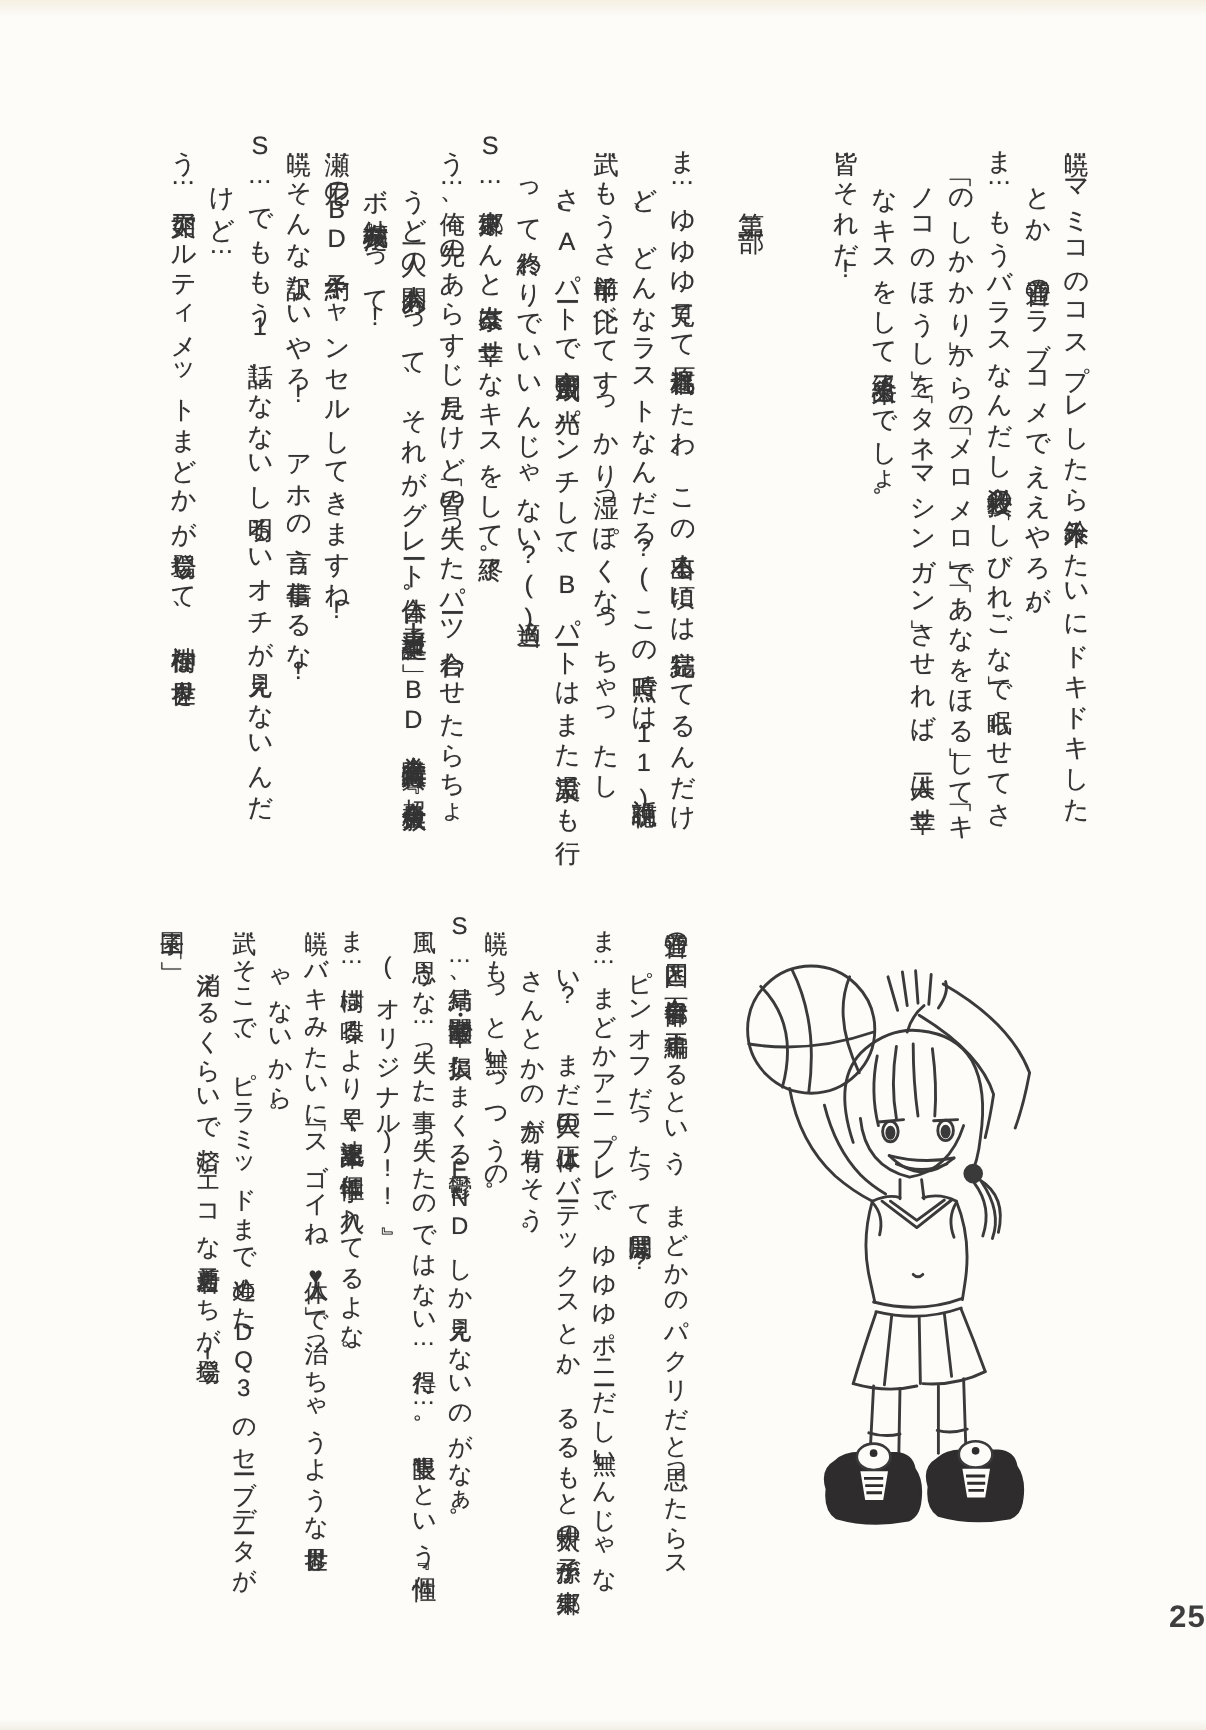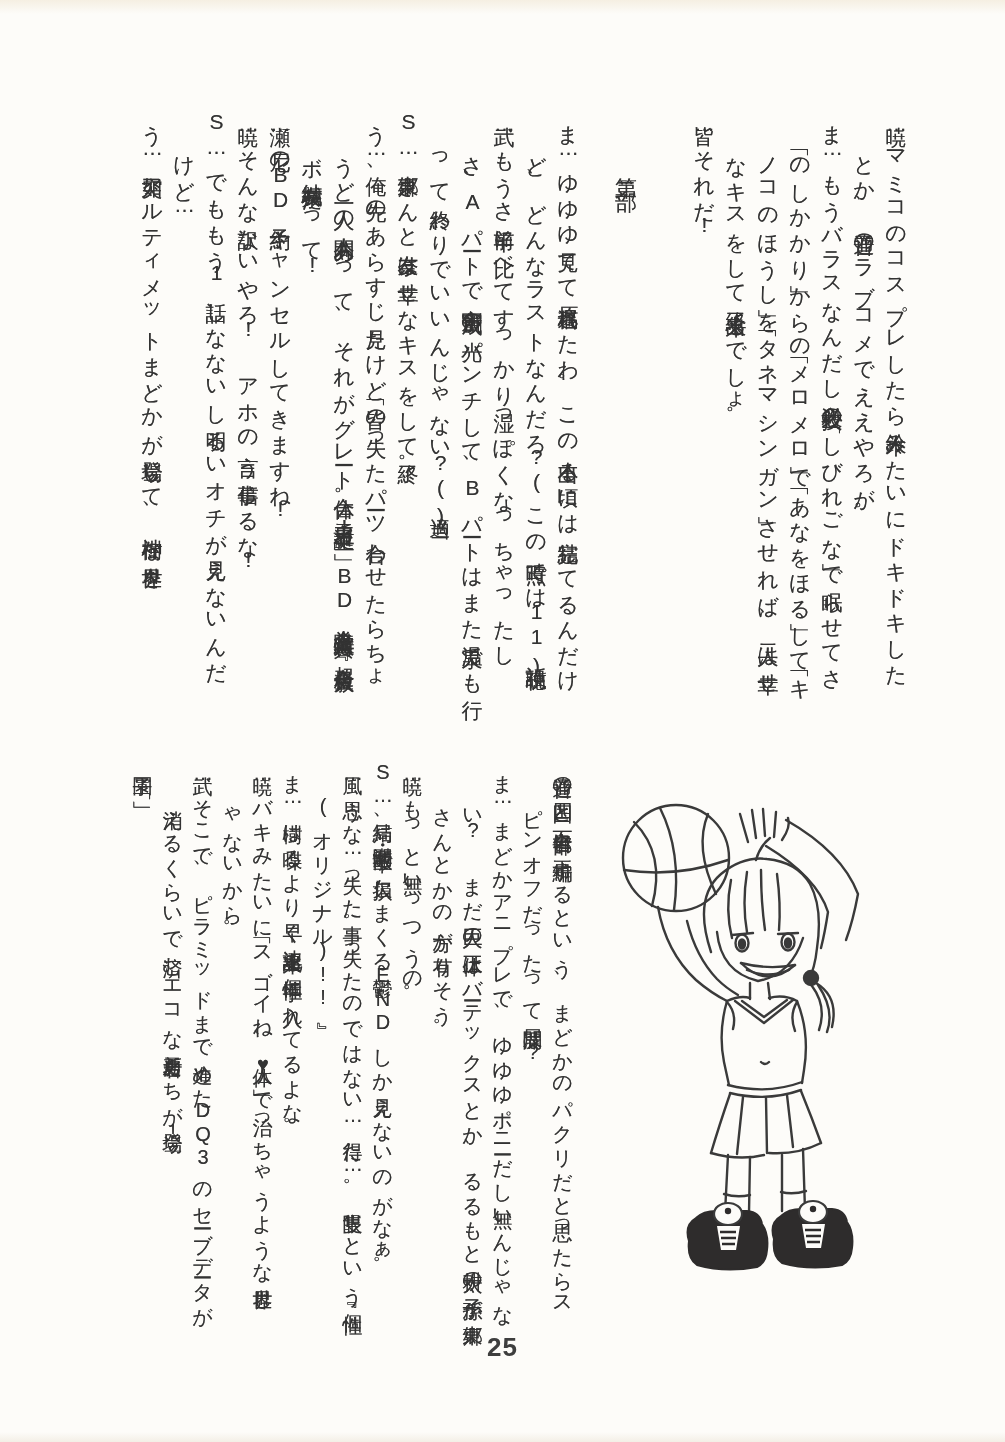--- a/index.html
+++ b/index.html
@@ -34,21 +34,21 @@
   #bottom-block .para{padding-top:34px;text-indent:-34px;}
   .para.cont{text-indent:0;}
   .section-heading{
     margin:0 46px 0 26px;
     padding-top:50px;
     font-size:22px;font-weight:500;letter-spacing:6px;
   }
   .illustration{position:absolute;left:590px;top:780px;}
   .page-number{
     position:absolute;top:1332px;left:0;width:100%;
-    text-align:center;
+    text-align:right;
     font-size:26px;font-weight:700;letter-spacing:1px;color:#3e3e3e;
   }
 </style>
 </head>
 <body>
 
 <div class="page">
 
   <div id="top-block" class="vblock">
     <p class="para">暁…マミコのコスプレしたら鈴木みたいにドキドキしたとか、普通のラブコメでええやろが。</p>

